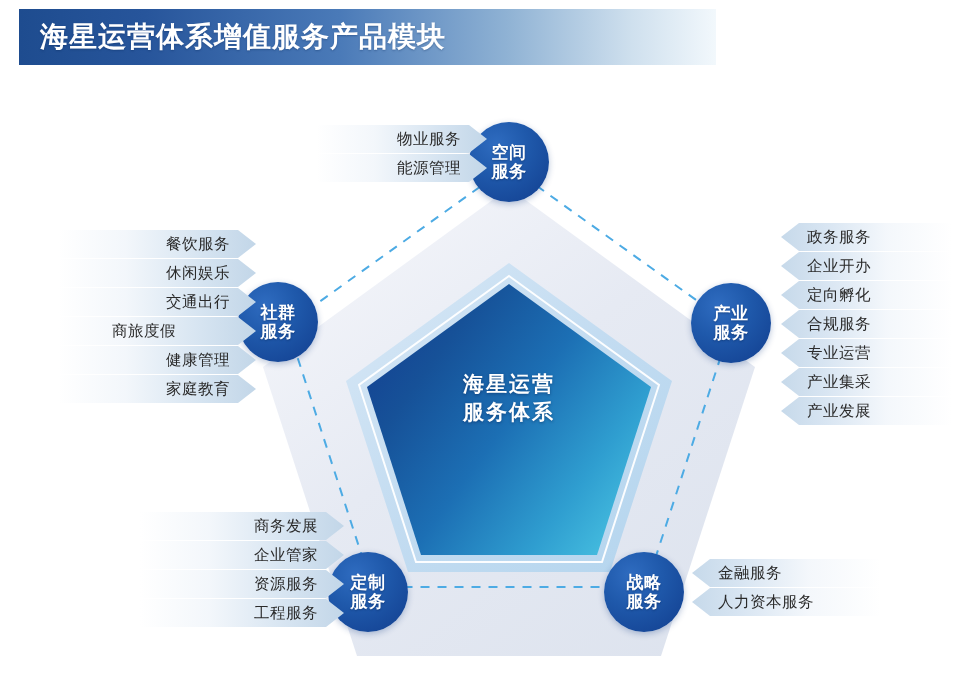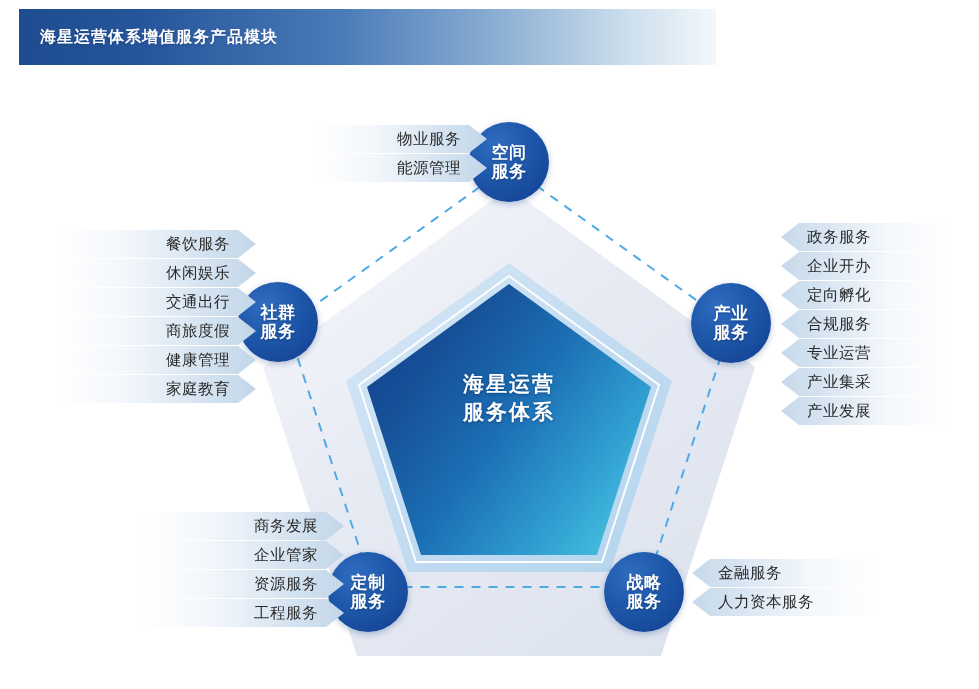--- a/index.html
+++ b/index.html
@@ -13,21 +13,21 @@
   #stage{position:absolute;left:0;top:0;width:979px;height:689px;}
 
   
   .header-bar{
     position:absolute;left:19px;top:9px;width:697px;height:56px;
     background:linear-gradient(90deg,#1e4c8f 0%,#27559b 18%,#4a7ab8 46%,#8fb2d4 70%,#cfe0ee 88%,#f2f8fc 100%);
   }
   .header-title{
     position:absolute;left:40px;top:9px;width:660px;height:56px;
     display:flex;align-items:center;
-    color:#ffffff;font-size:16px;font-weight:bold;letter-spacing:1px;
+    color:#ffffff;font-size:28px;font-weight:bold;letter-spacing:1px;
     text-shadow:0 1px 2px rgba(10,40,90,.35);
   }
 
   
   .diagram{position:absolute;left:0;top:70px;width:979px;height:619px;}
   .diagram svg{position:absolute;left:0;top:0;}
 
   
   .node{
     position:absolute;width:80px;height:80px;border-radius:50%;
@@ -149,21 +149,21 @@
         <i class="sep"></i>
       </div>
       <div class="bar right" style="width:172px;">
         <span>休闲娱乐</span>
         <i class="sep"></i>
       </div>
       <div class="bar right" style="width:172px;">
         <span>交通出行</span>
         <i class="sep"></i>
       </div>
-      <div class="bar right" style="width:172px;">
+      <div class="bar right" style="width:172px;justify-content:center;">
         <span>商旅度假</span>
         <i class="sep"></i>
       </div>
       <div class="bar right" style="width:172px;">
         <span>健康管理</span>
         <i class="sep"></i>
       </div>
       <div class="bar right" style="width:172px;">
         <span>家庭教育</span>
       </div>

